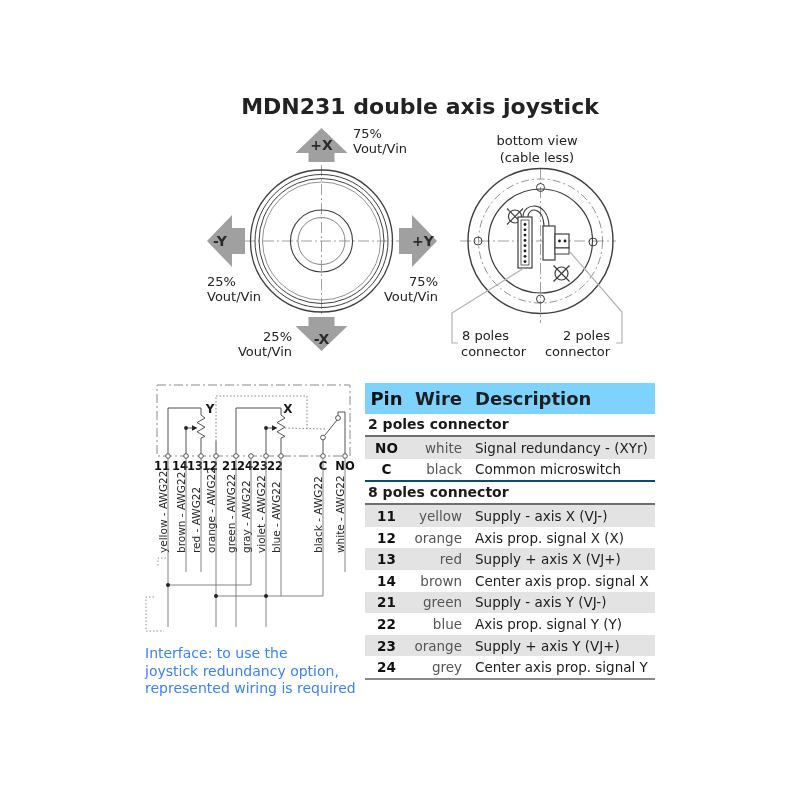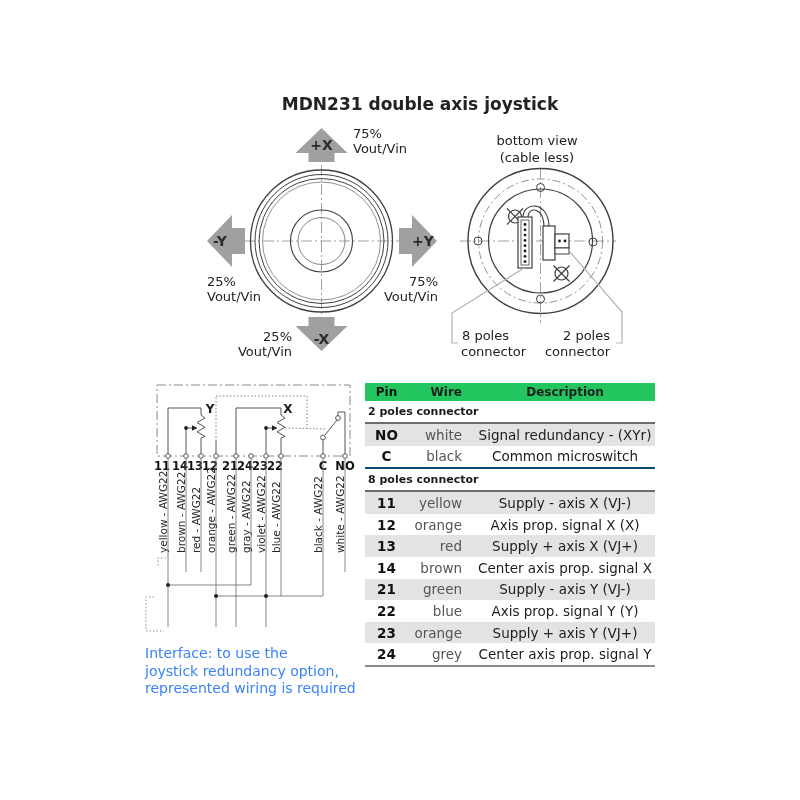--- a/index.html
+++ b/index.html
@@ -1,30 +1,30 @@
 <!DOCTYPE html>
 <html><head>
 <meta charset="utf-8">
 <style>
   html,body{margin:0;padding:0;background:#fff;}
   #canvas{position:relative;width:800px;height:800px;background:#ffffff;overflow:hidden;
           font-family:"DejaVu Sans","Liberation Sans",sans-serif;color:#222;}
   .abs{position:absolute;}
-  #title{left:140px;top:94px;width:560px;text-align:center;font-size:17px;font-weight:bold;color:#222;}
+  #title{left:140px;top:94px;width:560px;text-align:center;font-size:22px;font-weight:bold;color:#222;}
 
   
   #pin-table{left:365px;top:383px;width:290px;border-bottom:2px solid #8a8a8a;}
-  .t-head{display:flex;height:18px;align-items:center;background:#22c55e;font-weight:bold;font-size:12px;color:#1f1f1f;}
-  .t-section{height:21px;line-height:21px;font-weight:bold;font-size:11px;padding-left:3px;border-bottom:2px solid #6e6e6e;color:#1a1a1a;}
+  .t-head{display:flex;height:31px;align-items:center;background:#7dd3fc;font-weight:bold;font-size:18px;color:#1f1f1f;}
+  .t-section{height:21px;line-height:21px;font-weight:bold;font-size:14px;padding-left:3px;border-bottom:2px solid #6e6e6e;color:#1a1a1a;}
   .t-section.second{border-top:2px solid #0c4a6e;}
   .t-row{display:flex;height:21.6px;align-items:center;font-size:13.5px;}
   .t-row.alt{background:#e3e3e3;}
   .c-pin{width:43px;text-align:center;font-weight:bold;color:#111;}
   .c-wire{width:54px;text-align:right;padding-right:3px;color:#555;}
-  .c-desc{flex:1;padding-left:10px;color:#1d1d1d;white-space:nowrap;text-align:center;}
+  .c-desc{flex:1;padding-left:10px;color:#1d1d1d;white-space:nowrap;}
 
   
   #note{left:145px;top:645px;width:230px;font-size:14px;line-height:17.5px;color:#3b82f6;}
 
   svg text{font-family:"DejaVu Sans","Liberation Sans",sans-serif;}
   .lbl13{font-size:13px;fill:#222;}
   .bold14{font-size:14px;font-weight:bold;fill:#2a2a2a;}
   .pin-lbl{font-size:11.5px;font-weight:bold;fill:#111;}
   .wire-lbl{font-size:10.5px;fill:#2a2a2a;}
   .pot-lbl{font-size:12px;font-weight:bold;fill:#1a1a1a;}

